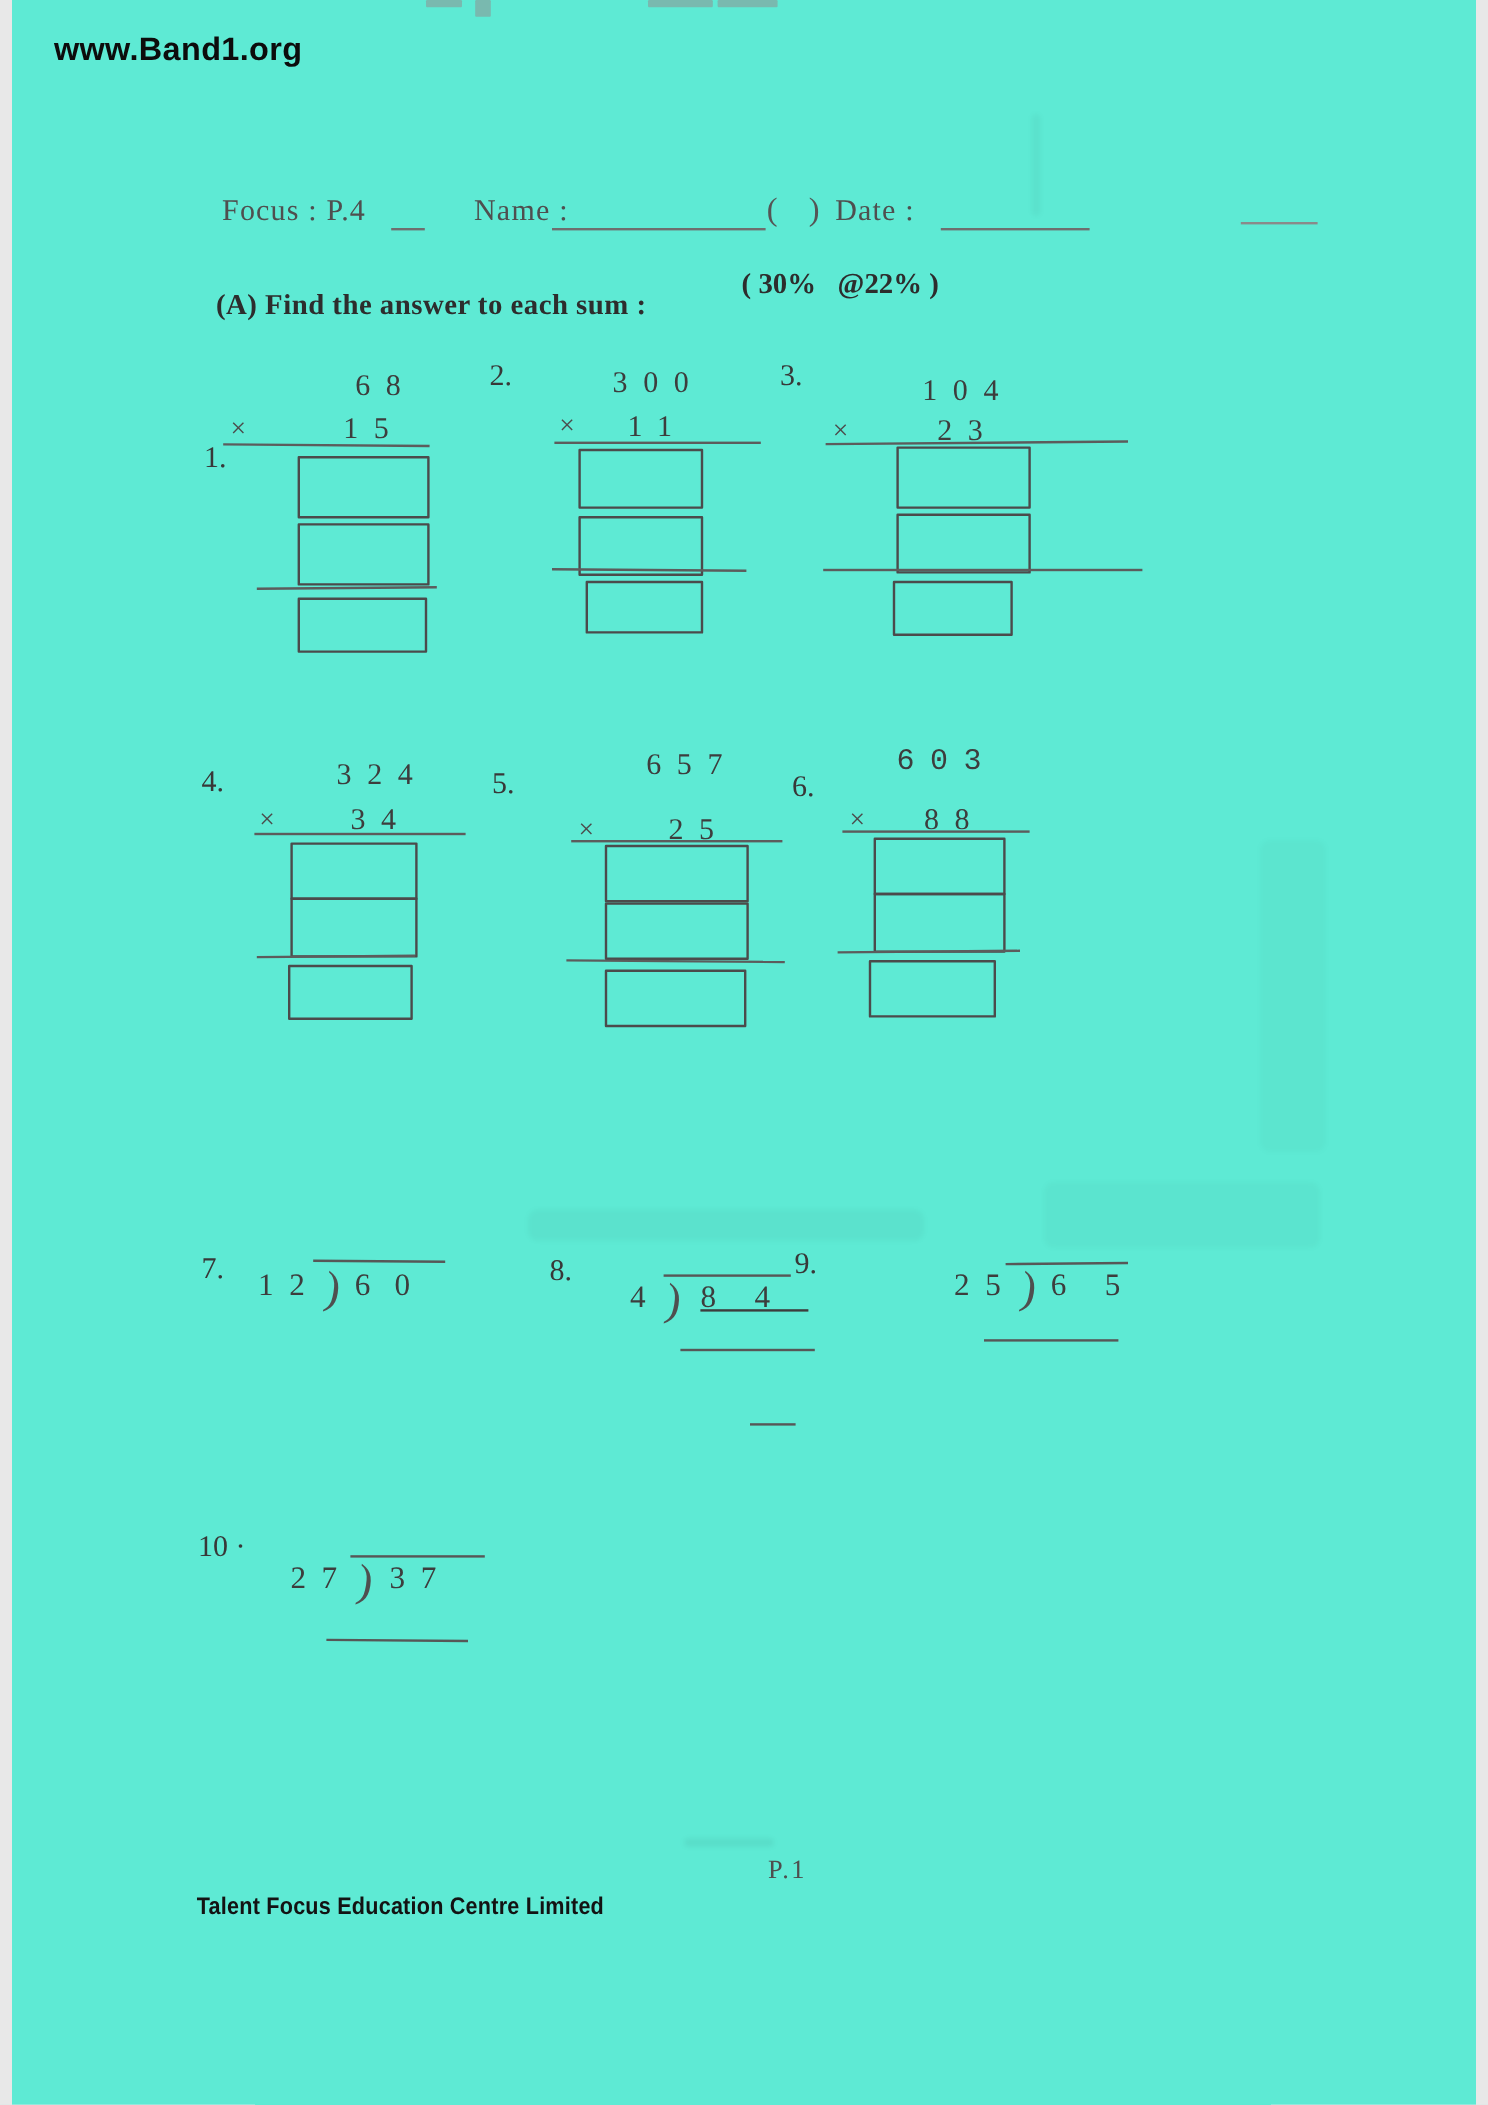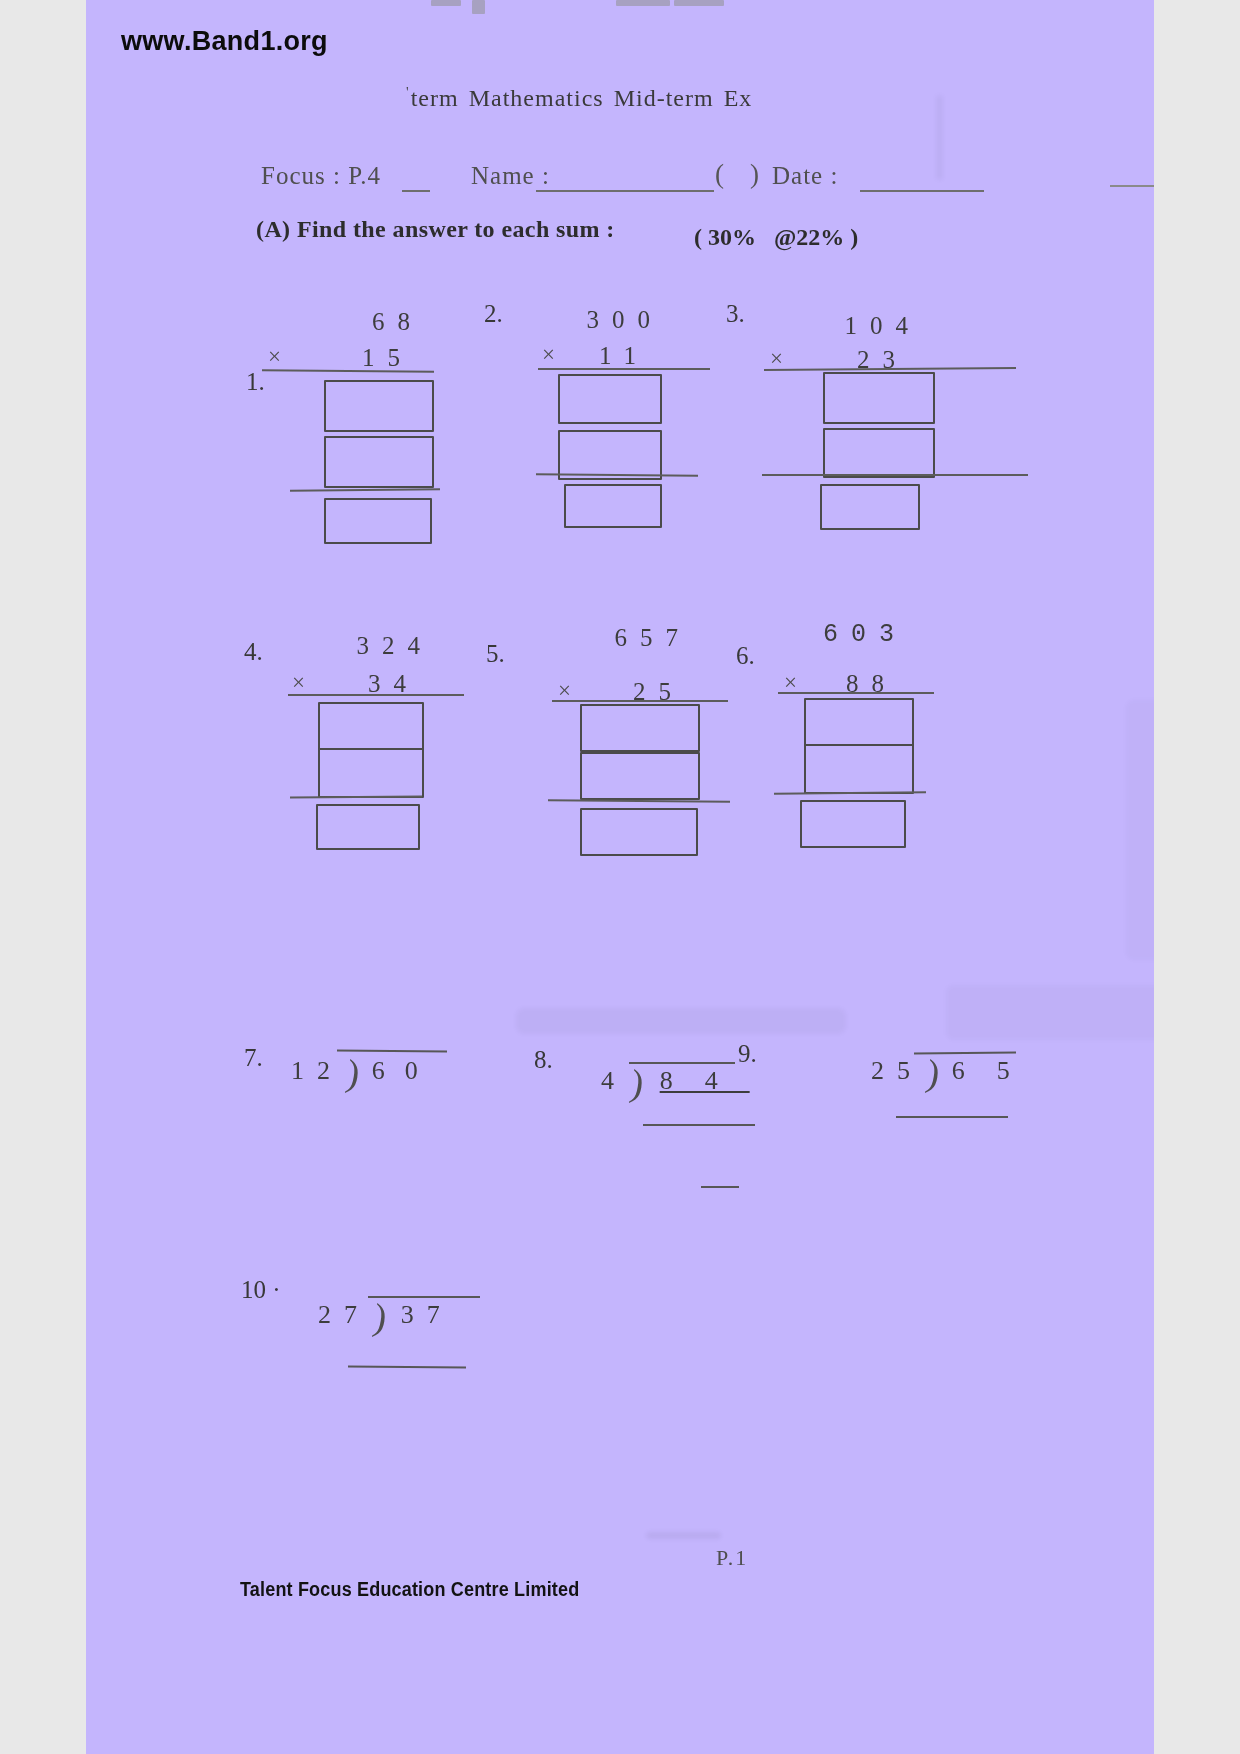--- a/index.html
+++ b/index.html
@@ -1,18 +1,18 @@
 <!DOCTYPE html>
 <html><head>
 <meta charset="utf-8">
 <style>
   html,body { margin:0; padding:0; background:#e8e8e8; }
   .page {
-    position:relative; width:1068px; height:1754px; margin:0 auto;
-    background:#c4b5fd; overflow:hidden;
+    position:relative; width:1220px; height:1754px; margin:0 auto;
+    background:#5eead4; overflow:hidden;
     font-family:"Liberation Serif", serif; color:#3f3f3f;
   }
   .abs { position:absolute; }
   .pre { white-space:pre; }
 
   
   .watermark { font-family:"Liberation Sans", sans-serif; font-size:27px; font-weight:600; color:#0c0c0c; letter-spacing:0.3px; }
   .exam-title { font-size:24px; color:#3a3a3a; letter-spacing:1px; word-spacing:3px; }
   .sup-mark { font-size:15px; vertical-align:9px; margin-right:1px; color:#4a4a4a; }
   .hdr-text { font-size:25px; color:#4f4f4f; letter-spacing:1px; }
@@ -62,35 +62,32 @@
   <div class="artifact" style="left:588px; top:0; width:50px; height:6px;"></div>
 
   <div class="smudge" style="left:850px; top:95px; width:7px; height:85px; background:rgba(0,0,0,0.035);"></div>
   <div class="smudge" style="left:1040px; top:700px; width:55px; height:260px; background:rgba(0,0,0,0.02);"></div>
   <div class="smudge" style="left:860px; top:985px; width:230px; height:55px; background:rgba(0,0,0,0.025);"></div>
   <div class="smudge" style="left:430px; top:1008px; width:330px; height:26px; background:rgba(0,0,0,0.03);"></div>
   <div class="smudge" style="left:560px; top:1532px; width:75px; height:7px; background:rgba(0,0,0,0.05);"></div>
 
   <div class="abs watermark" style="left:35px; top:26px;">www.Band1.org</div>
 
-  <div class="abs exam-title" style="left:320px; top:84px;">
-    <span class="sup-mark">'</span><span>term Mathematics Mid-term Ex</span>
-  </div>
 
   <div class="abs hdr-text" style="left:175px; top:162px;">Focus : P.4</div>
   <div class="abs hline" style="left:316px; top:190px; width:28px;"></div>
   <div class="abs hdr-text" style="left:357px; top:162px;margin-left:28px;">Name :</div>
   <div class="abs hline" style="left:450px; top:190px; width:178px;"></div>
   <div class="abs hdr-paren" style="left:629px; top:159px;">(</div>
   <div class="abs hdr-paren" style="left:664px; top:159px;">)</div>
   <div class="abs hdr-text" style="left:686px; top:162px;">Date :</div>
   <div class="abs hline" style="left:774px; top:190px; width:124px;"></div>
   <div class="abs hline light" style="left:1024px; top:185px; width:64px;"></div>
 
-  <div class="abs sec-heading" style="left:170px; top:216px;">(A) Find the answer to each sum :</div>
+  <div class="abs sec-heading" style="left:170px; top:242px;">(A) Find the answer to each sum :</div>
   <div class="abs sec-marks pre" style="left:608px; top:224px;">( 30%   @22% )</div>
 
   <div class="abs prob-num" style="left:160px; top:368px;">1.</div>
   <div class="abs prob-num" style="left:398px; top:300px;">2.</div>
   <div class="abs prob-num" style="left:640px; top:300px;">3.</div>
   <div class="abs prob-num" style="left:158px; top:638px;">4.</div>
   <div class="abs prob-num" style="left:400px; top:640px;">5.</div>
   <div class="abs prob-num" style="left:650px; top:642px;">6.</div>
   <div class="abs prob-num" style="left:158px; top:1044px;">7.</div>
   <div class="abs prob-num" style="left:448px; top:1046px;">8.</div>

